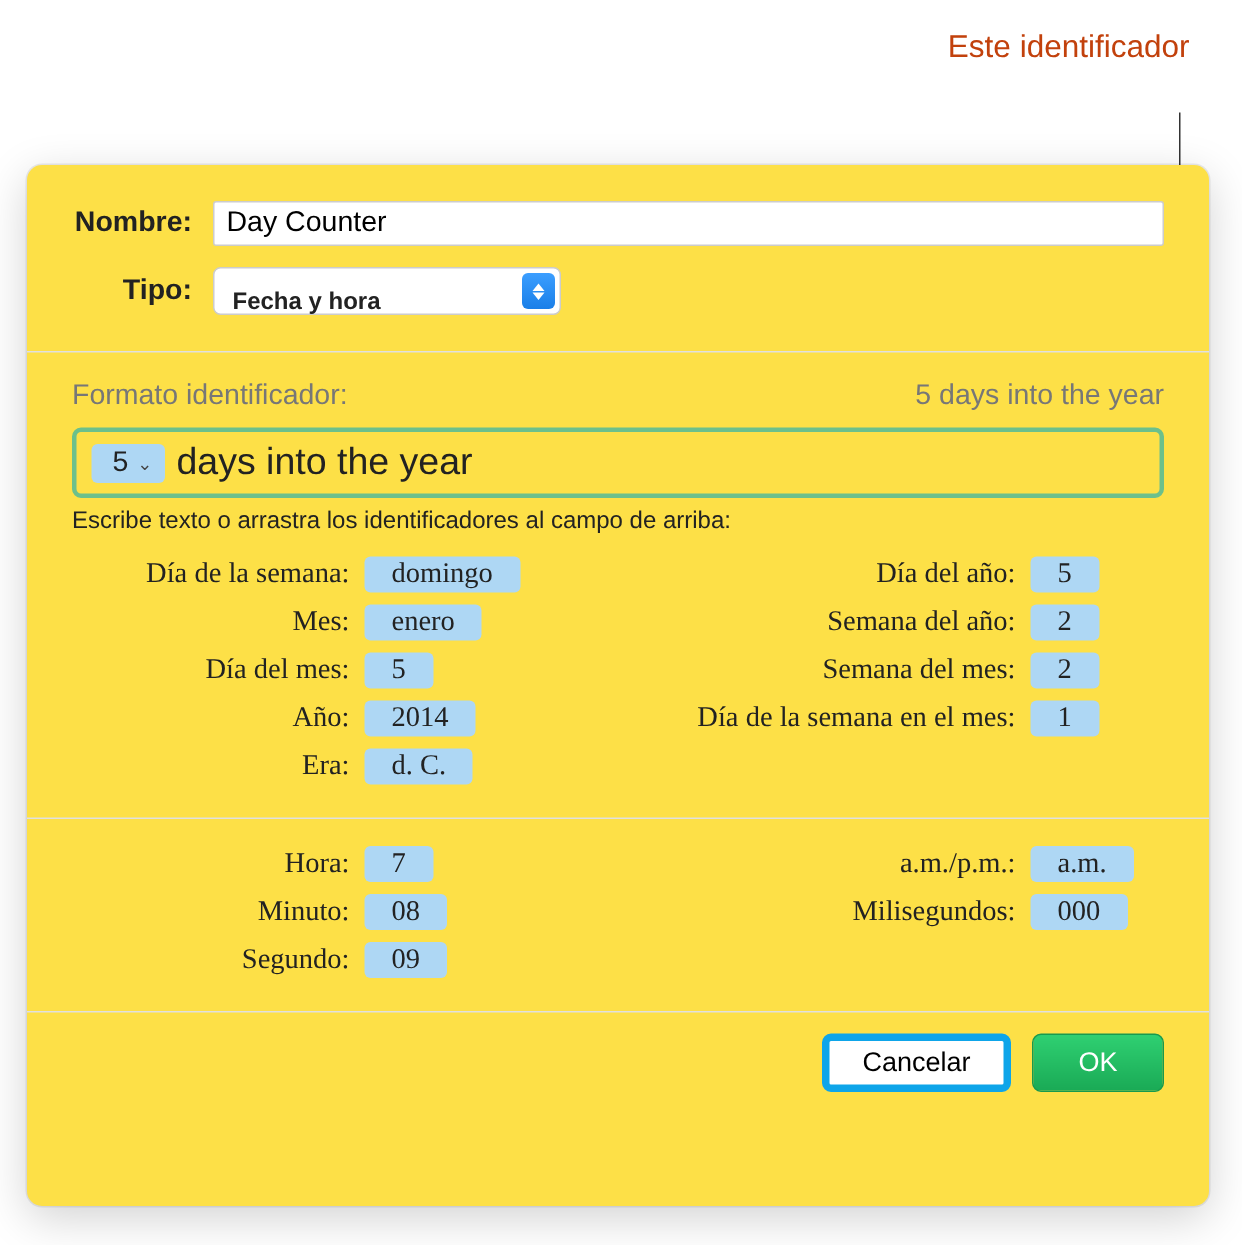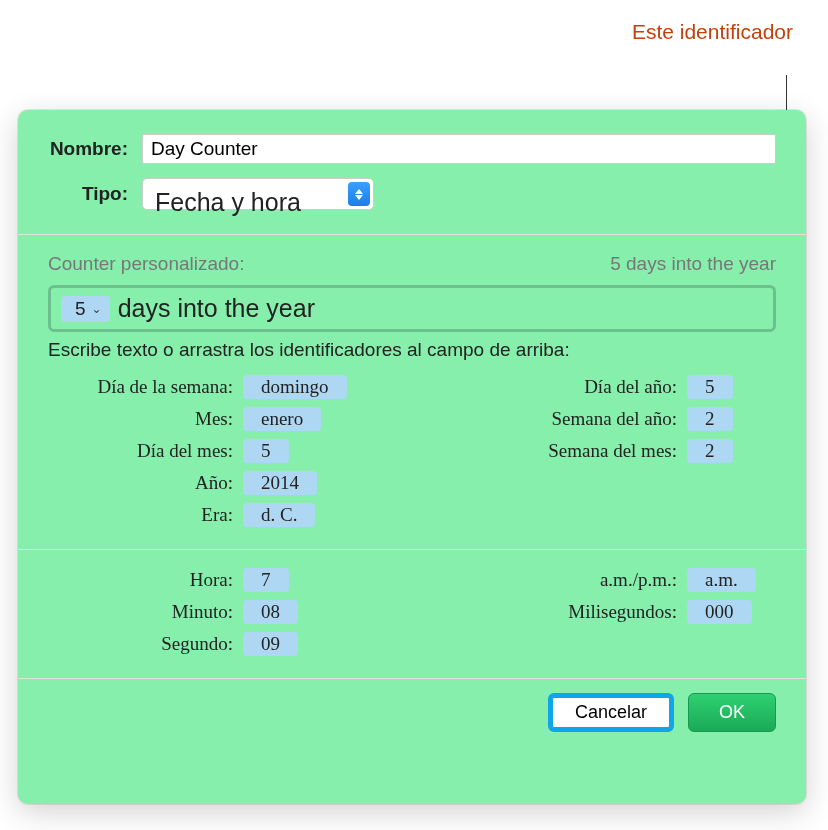--- a/index.html
+++ b/index.html
@@ -40,21 +40,21 @@
       width: 70px;
       height: 1px;
       border-bottom: 1.5px solid #333;
     }
     .dialog {
       position: absolute;
       top: 110px;
       left: 18px;
       width: 788px;
       height: 694px;
-      background: #86efac;
+      background: #fde047;
       border-radius: 10px;
       box-shadow: 0 0 0 1px rgba(0,0,0,0.08), 0 8px 30px rgba(0,0,0,0.18);
       padding: 0;
     }
     .top-section {
       padding: 24px 30px 10px 30px;
     }
     .row {
       display: flex;
       align-items: center;
@@ -75,25 +75,26 @@
       padding: 3px 8px;
       font-size: 19px;
       font-family: inherit;
     }
     .type-select {
       width: 232px;
       height: 32px;
       border: 1px solid #ccc;
       border-radius: 5px;
       padding: 18px 30px 2px 12px;
-      font-size: 25px;
+      font-size: 16px;
       background: #fff;
       position: relative;
       display: flex;
       align-items: center;
+      font-weight: bold;
     }
     .select-arrows {
       position: absolute;
       right: 3px;
       top: 3px;
       width: 22px;
       height: 24px;
       background: linear-gradient(180deg, #3b9eff 0%, #1a7fe8 100%);
       border-radius: 4px;
       display: flex;
@@ -154,21 +155,21 @@
       display: inline-block;
       font-size: 12px;
       color: #444;
       margin-left: 1px;
     }
     .format-text {
       font-size: 25px;
     }
     .instruction {
       padding: 2px 14px 14px 30px;
-      font-size: 19px;
+      font-size: 16px;
     }
     .tokens-section {
       padding: 0 30px 14px 30px;
     }
     .tokens-grid {
       display: flex;
       gap: 30px;
     }
     .col {
       flex: 1;
@@ -243,21 +244,21 @@
         <span>Fecha y hora</span>
         <span class="select-arrows"></span>
       </div>
     </div>
   </div>
 
   <hr class="divider">
 
   <div class="format-section">
     <div class="format-header">
-      <span>Counter personalizado:</span>
+      <span>Formato identificador:</span>
       <span>5 days into the year</span>
     </div>
     <div class="format-box">
       <span class="token-main">
         <span>5</span>
         <span class="token-chevron">⌄</span>
       </span>
       <span class="format-text">days into the year</span>
     </div>
   </div>
@@ -294,20 +295,24 @@
           <div class="token">5</div>
         </div>
         <div class="trow">
           <div class="tlabel">Semana del año:</div>
           <div class="token">2</div>
         </div>
         <div class="trow">
           <div class="tlabel">Semana del mes:</div>
           <div class="token">2</div>
         </div>
+        <div class="trow">
+          <div class="tlabel">Día de la semana en el mes:</div>
+          <div class="token">1</div>
+        </div>
       </div>
     </div>
   </div>
 
   <hr class="divider">
 
   <div class="tokens-section" style="padding-top:18px;">
     <div class="tokens-grid">
       <div class="col col-left">
         <div class="trow">

